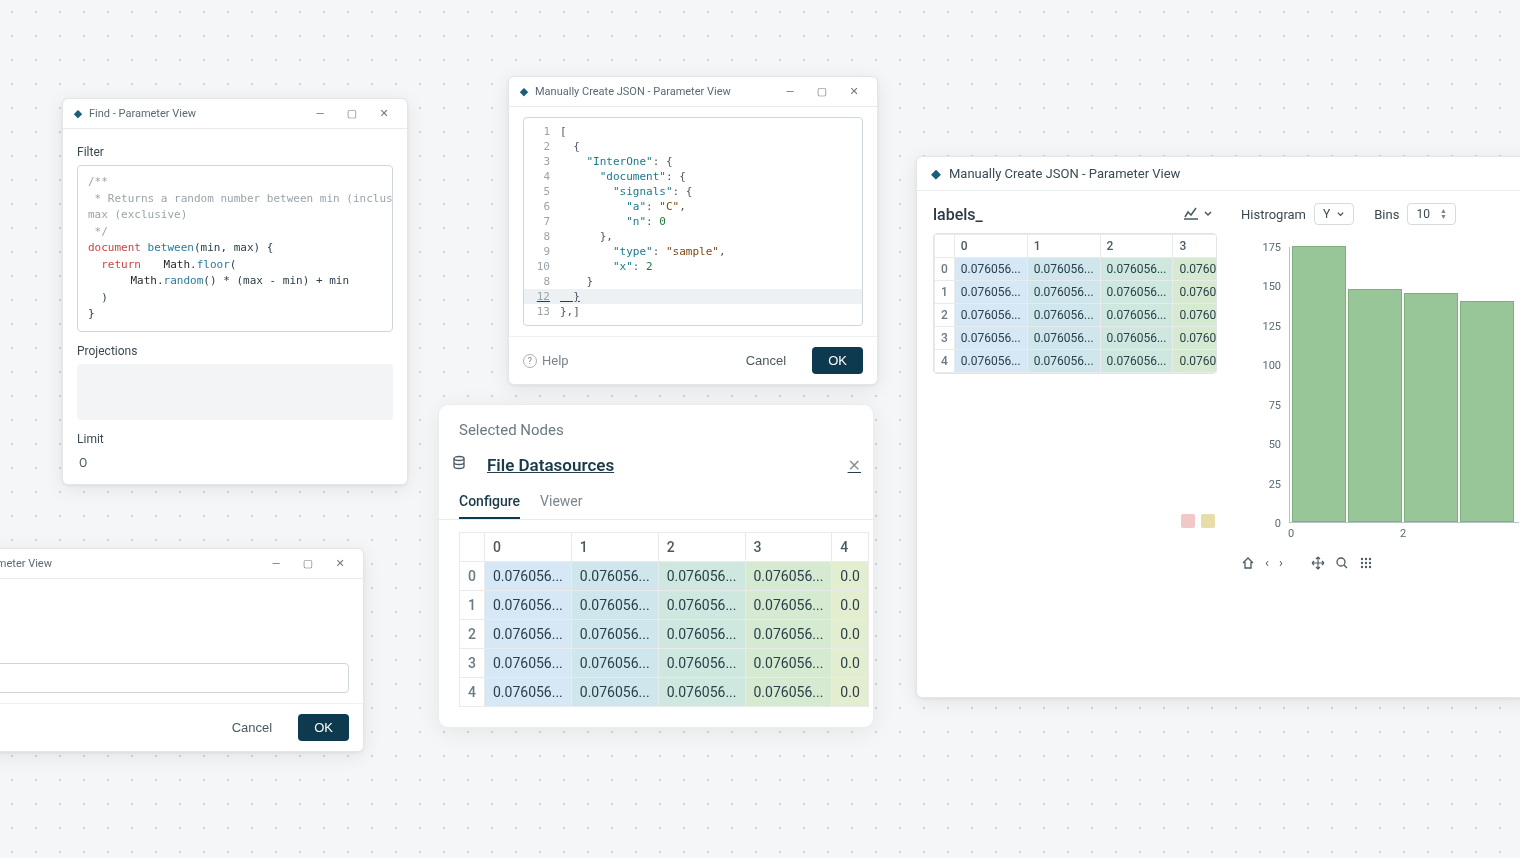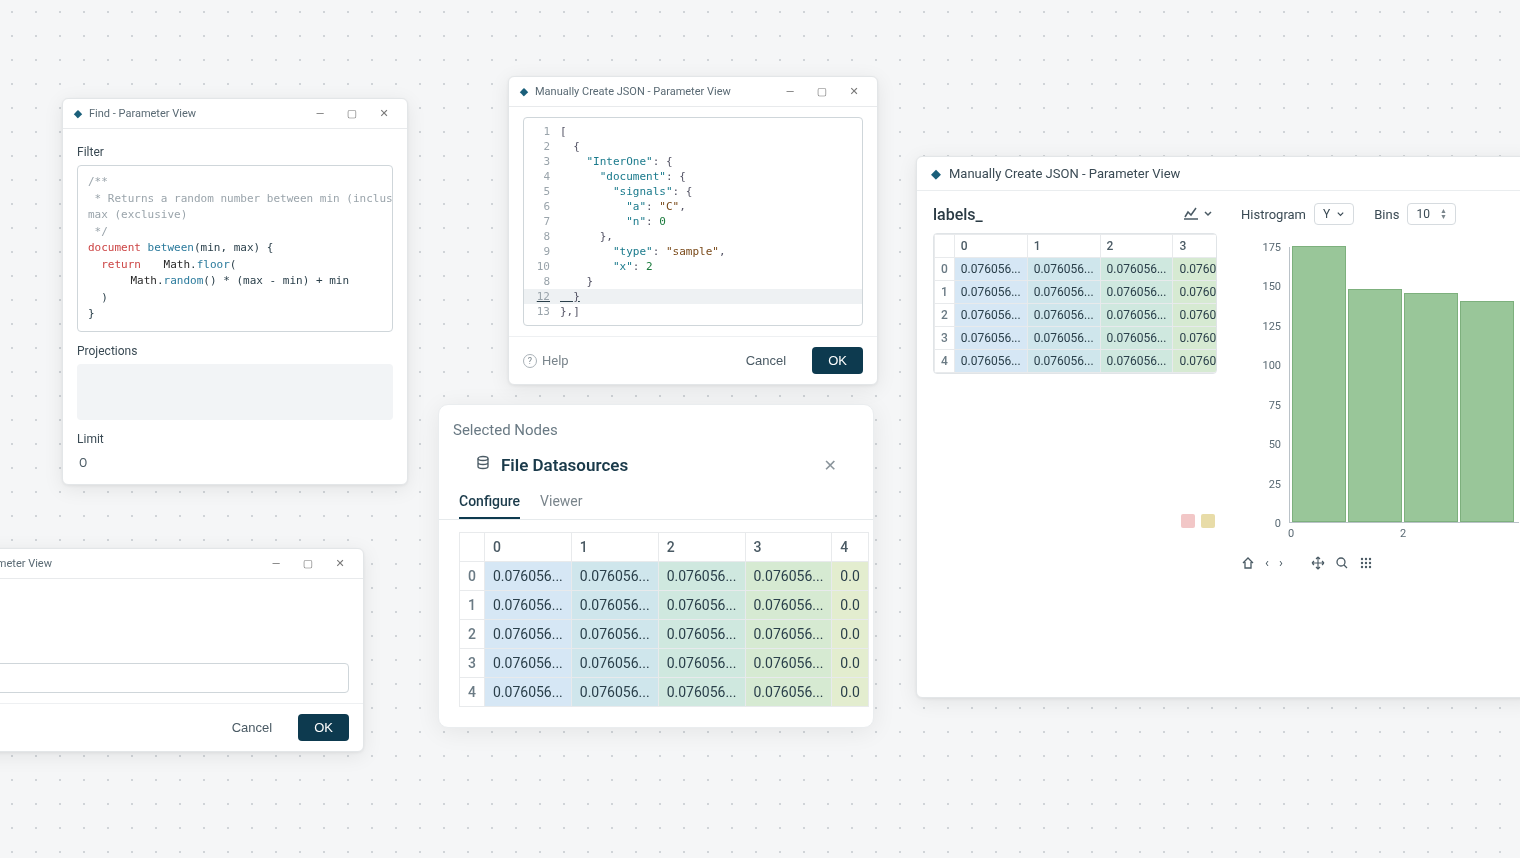--- a/index.html
+++ b/index.html
@@ -94,23 +94,23 @@
 .btn-ok { background: #0d3a4f; color: #fff; font-weight: 500; }
 
 
 .panel {
   position: absolute;
   background: #fff;
   border-radius: 10px;
   box-shadow: 0 4px 24px rgba(0,0,0,0.07);
   border: 1px solid #eaedef;
 }
-.panel-title { font-size: 15px; color: #6a7a84; padding: 16px 14px 10px; }
+.panel-title { font-size: 15px; color: #6a7a84; padding: 16px 20px 10px; }
 .section-head {
-  display: flex; align-items: center; padding: 6px 36px; gap: 10px;
+  display: flex; align-items: center; padding: 6px 12px; gap: 20px; text-decoration: underline;
 }
 .section-head .ic { color: #4a5a64; }
 .section-head .name { font-size: 17px; font-weight: 600; color: #1a3a4a; flex: 1; }
 .close-x { color: #8a949b; cursor: pointer; font-size: 16px; }
 .tabs { display: flex; gap: 20px; padding: 6px 20px 0; border-bottom: 1px solid #e6eaec; }
 .tab { padding: 6px 0 8px; font-size: 14px; color: #7a858c; cursor: pointer; border-bottom: 2px solid transparent; }
 .tab.active { color: #1a3a4a; border-bottom-color: #0d3a4f; font-weight: 500; }
 .data-table { width: 100%; border-collapse: collapse; font-size: 14px; }
 .data-table th, .data-table td { padding: 6px 8px; text-align: left; border: 1px solid #e8eaec; white-space: nowrap; overflow: hidden; text-overflow: ellipsis; }
 .data-table th { font-weight: 500; color: #4a5a64; background: #fff; }

